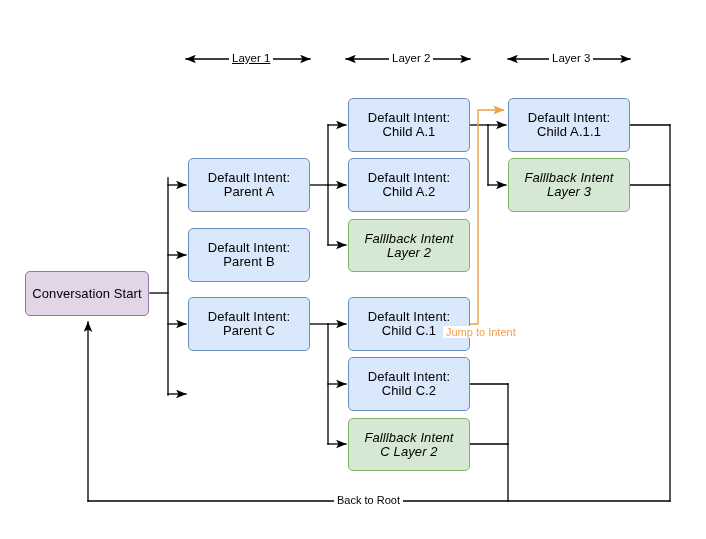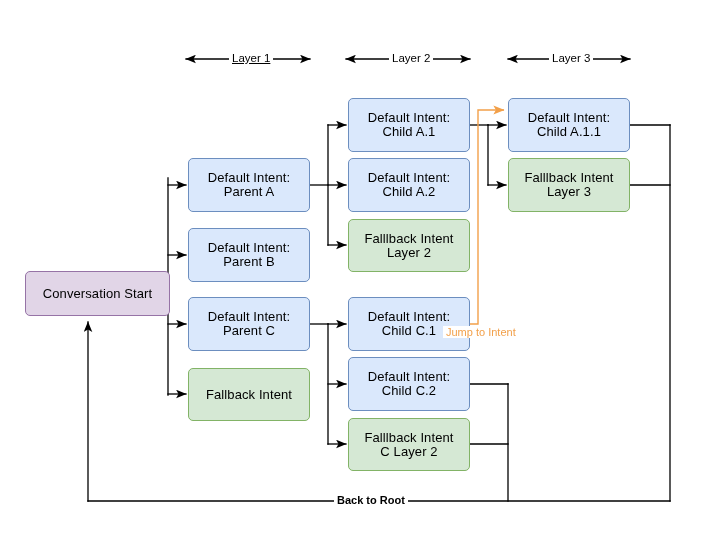--- a/index.html
+++ b/index.html
@@ -35,42 +35,42 @@
     font-size: 13px;
     line-height: 14px;
     color: #000000;
     border-width: 1.3px;
     border-style: solid;
     letter-spacing: 0.1px;
     z-index: 3;
   }
   .node span { display: block; padding: 0 4px; white-space: pre-line; }
   .node.blue   { background: #dae8fc; border-color: #6c8ebf; }
-  .node.green  { background: #d5e8d4; border-color: #82b366; }
+  .node.green  { background: #d5e8d4; border-color: #82b366; font-style: italic; }
   .node.purple { background: #e1d5e7; border-color: #9673a6; }
 
   .layer-label {
     position: absolute;
     font-size: 11.5px;
     color: #000000;
     background: #ffffff;
     padding: 0 3px;
     z-index: 4;
     white-space: nowrap;
   }
   .edge-label {
     position: absolute;
     font-size: 11px;
     background: #ffffff;
     padding: 0 3px;
     white-space: nowrap;
     z-index: 4;
   }
   .edge-label.orange { color: #f2a04a; margin-top: 48px; }
-  .edge-label.black  { color: #000000; font-weight: bold; }
+  .edge-label.black  { color: #000000; }
 </style>
 </head>
 <body>
 
 <div id="canvas">
 
   <svg id="edges" viewBox="0 0 706 539" xmlns="http://www.w3.org/2000/svg">
     <defs>
       <marker id="ah-black" markerWidth="9" markerHeight="9" refX="7.6" refY="3.3" orient="auto" markerUnits="strokeWidth">
         <path d="M0,0 L8,3.3 L0,6.6 L1.8,3.3 z" fill="#000000"></path>
@@ -147,42 +147,39 @@
 
     <g stroke="#f2a04a" stroke-width="1.4" fill="none">
       <path d="M470,324 L478,324 L478,110 L504,110" marker-end="url(#ah-orange)"></path>
     </g>
   </svg>
 
   <div class="layer-label" style="left:229px; top:52px;text-decoration:underline;">Layer 1</div>
   <div class="layer-label" style="left:389px; top:52px;">Layer 2</div>
   <div class="layer-label" style="left:549px; top:52px;">Layer 3</div>
 
-  <div class="node purple" style="left:25px; top:271px; width:145px; height:45px;">
+  <div class="node purple" style="left:25px; top:271px; width:124px; height:45px;">
     <span>Conversation Start</span>
   </div>
 
   <div class="node blue" style="left:188px; top:158px; width:122px; height:54px;">
     <span>Default Intent:
 Parent A</span>
   </div>
 
   <div class="node blue" style="left:188px; top:228px; width:122px; height:54px;">
     <span>Default Intent:
 Parent B</span>
   </div>
 
   <div class="node blue" style="left:188px; top:297px; width:122px; height:54px;">
     <span>Default Intent:
 Parent C</span>
   </div>
 
-  <div class="node green" style="left:188px; top:368px; width:122px; height:53px;">
-    <span>Fallback Intent</span>
-  </div>
 
   <div class="node blue" style="left:348px; top:98px; width:122px; height:54px;">
     <span>Default Intent:
 Child A.1</span>
   </div>
 
   <div class="node blue" style="left:348px; top:158px; width:122px; height:54px;">
     <span>Default Intent:
 Child A.2</span>
   </div>

